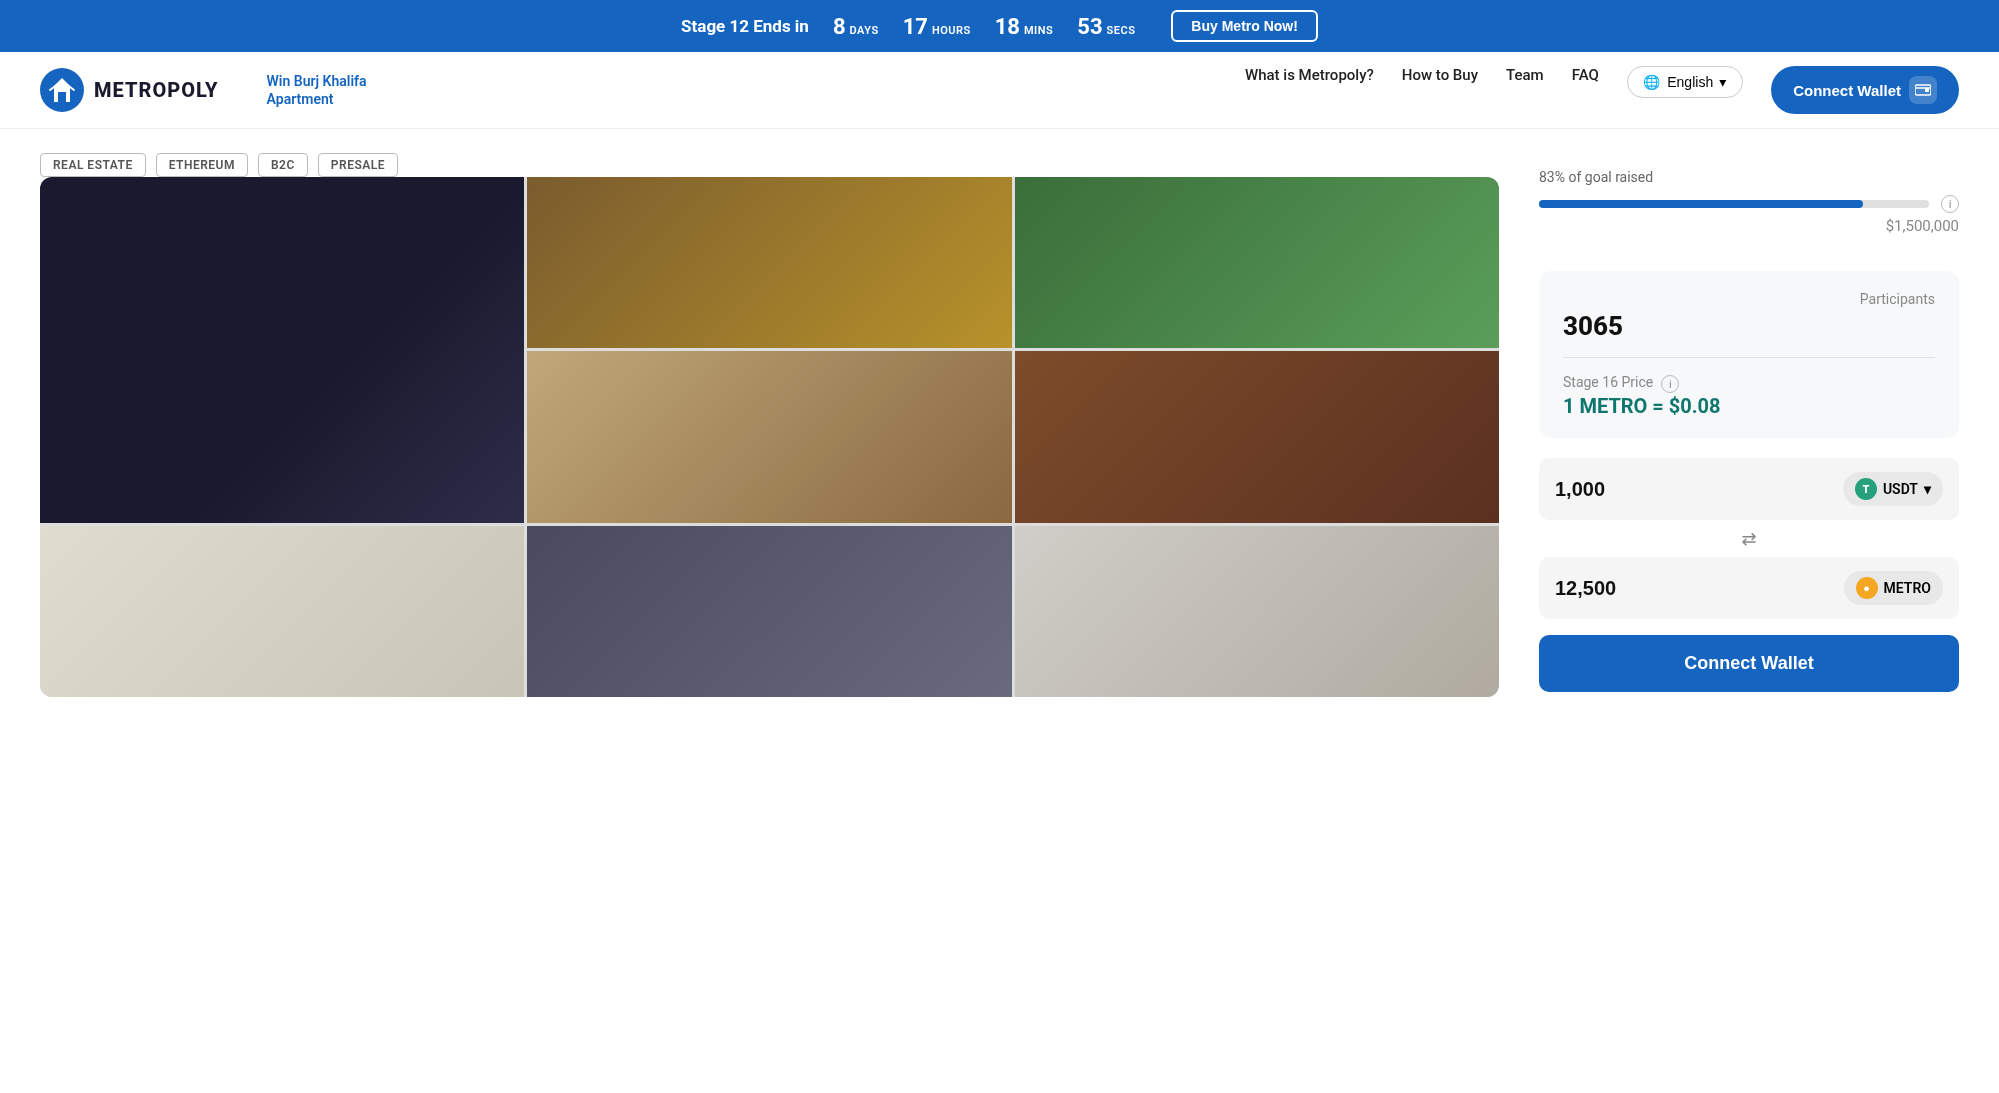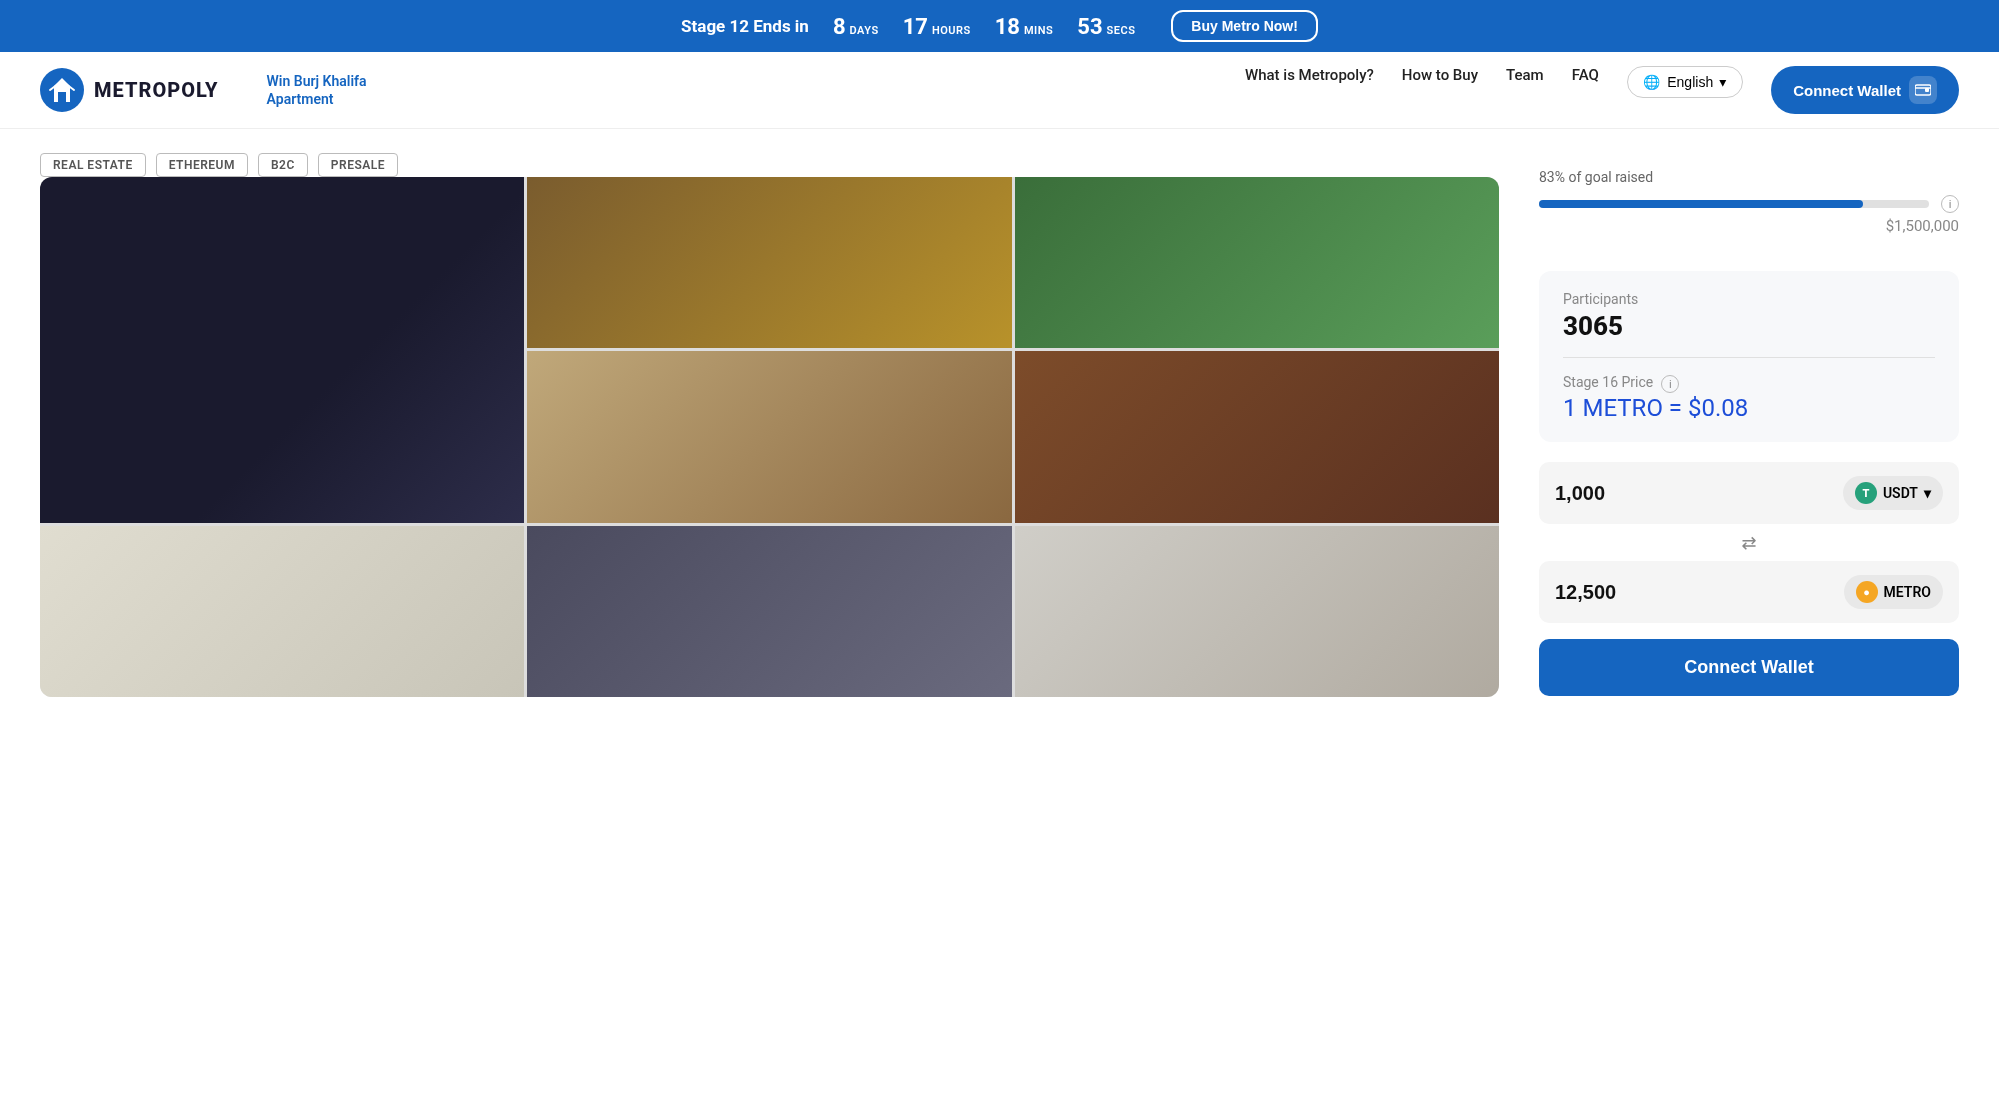--- a/index.html
+++ b/index.html
@@ -18,21 +18,21 @@
     }
     .top-banner .stage-text { font-weight: 700; font-size: 17px; }
     .top-banner .timer-group { display: flex; align-items: baseline; gap: 4px; }
     .top-banner .timer-num { font-weight: 700; font-size: 22px; }
     .top-banner .timer-label { font-size: 11px; font-weight: 600; letter-spacing: 0.5px; }
     .top-banner .buy-btn {
       border: 2px solid #fff;
       background: transparent;
       color: #fff;
       padding: 6px 18px;
-      border-radius: 12px;
+      border-radius: 6px;
       font-weight: 700;
       font-size: 14px;
       cursor: pointer;
       margin-left: 12px;
     }
 
     
     .header {
       display: flex;
       align-items: center;
@@ -219,35 +219,36 @@
     .stats-box {
       background: #f7f8fa;
       border-radius: 12px;
       padding: 20px 24px;
       margin-top: 16px;
     }
     .stat-label {
       font-size: 14px;
       color: #888;
       margin-bottom: 4px;
+      text-align: right;
     }
     .stat-value {
       font-size: 26px;
       font-weight: 800;
       color: #111;
     }
     .stat-divider {
       border: none;
       border-top: 1px solid #e0e0e0;
       margin: 16px 0;
     }
     .metro-price {
-      font-size: 24px;
-      font-weight: 400;
-      color: #1d4ed8;
+      font-size: 20px;
+      font-weight: 700;
+      color: #0f766e;
     }
 
     
     .swap-section {
       margin-top: 20px;
     }
     .swap-input-row {
       display: flex;
       align-items: center;
       background: #f5f5f5;

